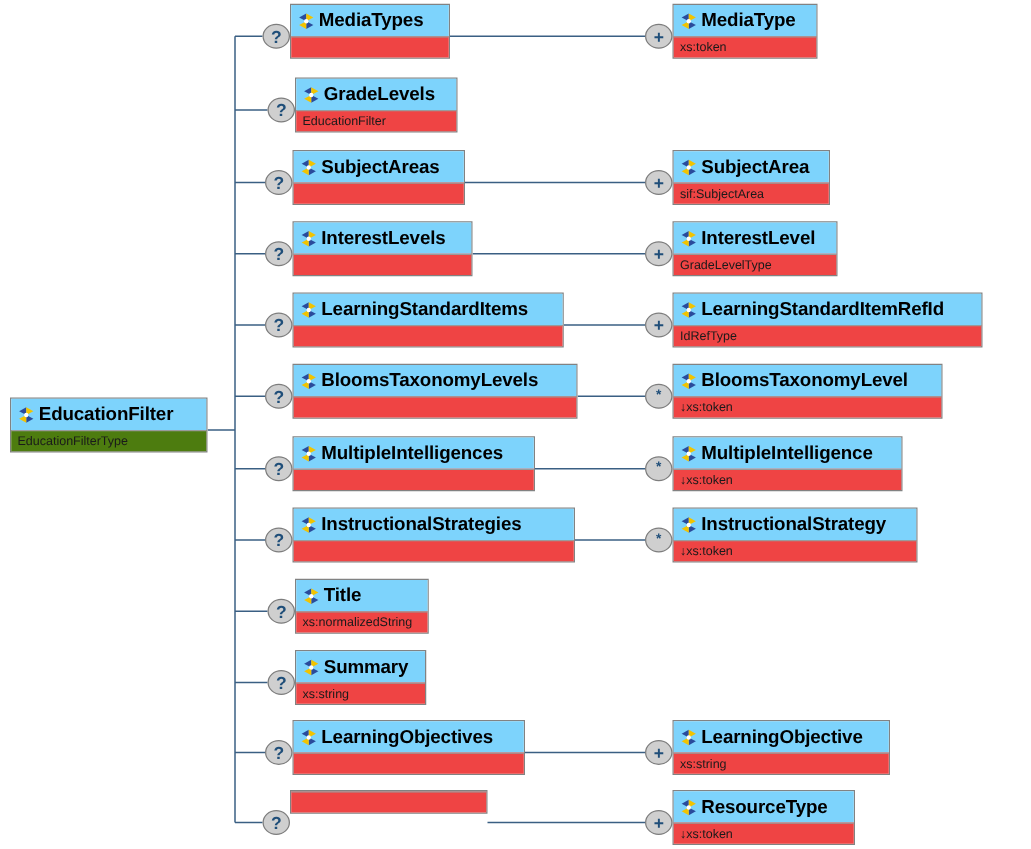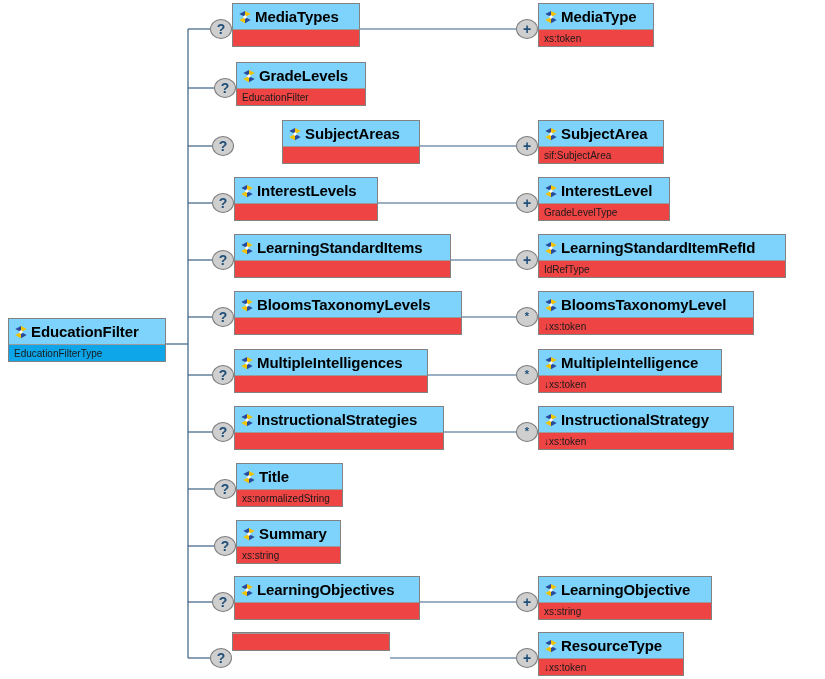--- a/index.html
+++ b/index.html
@@ -42,21 +42,21 @@
     background:#ef4444;
     border-top:1px solid #9a9a9a;
     font-size:10px;
     color:#1a1a1a;
     display:flex;
     align-items:center;
     padding-left:5px;
     white-space:nowrap;
     overflow:hidden;
   }
-  .node.root .subtitle{background:#0ea5e9;}
+  .node.root .subtitle{background:#4d7c0f;}
 
   
   .elem-icon{
     width:14px;height:14px;
     flex:0 0 14px;
     display:block;
   }
 
   
   .circle{
@@ -155,21 +155,21 @@
           <path d="M8,8 L8,15 L14.5,11.5 Z" fill="#2a4b9b"></path>
           <path d="M8,1 L14.5,4.5 L8,8 Z" fill="#f2c300"></path>
           <path d="M1.5,11.5 L8,8 L8,15 Z" fill="#f2c300"></path>
           <circle cx="8" cy="8" r="2" fill="#ffffff"></circle>
         </svg>
         <span class="label">GradeLevels</span>
       </div>
       <div class="subtitle">EducationFilter</div>
     </div>
     <div class="circle q" style="left: 212px; top: 136px;">?</div>
-    <div class="node" style="left: 234px; top: 120px; width: 138px; margin-left: 48px;">
+    <div class="node" style="left: 234px; top: 120px; width: 138px;">
       <div class="title">
         <svg viewBox="0 0 16 16" class="elem-icon">
           <path d="M1.5,4.5 L8,1 L8,8 Z" fill="#2a4b9b"></path>
           <path d="M8,8 L8,15 L14.5,11.5 Z" fill="#2a4b9b"></path>
           <path d="M8,1 L14.5,4.5 L8,8 Z" fill="#f2c300"></path>
           <path d="M1.5,11.5 L8,8 L8,15 Z" fill="#f2c300"></path>
           <circle cx="8" cy="8" r="2" fill="#ffffff"></circle>
         </svg>
         <span class="label">SubjectAreas</span>
       </div>
@@ -295,21 +295,21 @@
           <path d="M8,8 L8,15 L14.5,11.5 Z" fill="#2a4b9b"></path>
           <path d="M8,1 L14.5,4.5 L8,8 Z" fill="#f2c300"></path>
           <path d="M1.5,11.5 L8,8 L8,15 Z" fill="#f2c300"></path>
           <circle cx="8" cy="8" r="2" fill="#ffffff"></circle>
         </svg>
         <span class="label">MultipleIntelligence</span>
       </div>
       <div class="subtitle">↓xs:token</div>
     </div>
     <div class="circle q" style="left: 212px; top: 422px;">?</div>
-    <div class="node" style="left: 234px; top: 406px; width: 210px;">
+    <div class="node" style="left: 234px; top: 406px; width: 226px;">
       <div class="title">
         <svg viewBox="0 0 16 16" class="elem-icon">
           <path d="M1.5,4.5 L8,1 L8,8 Z" fill="#2a4b9b"></path>
           <path d="M8,8 L8,15 L14.5,11.5 Z" fill="#2a4b9b"></path>
           <path d="M8,1 L14.5,4.5 L8,8 Z" fill="#f2c300"></path>
           <path d="M1.5,11.5 L8,8 L8,15 Z" fill="#f2c300"></path>
           <circle cx="8" cy="8" r="2" fill="#ffffff"></circle>
         </svg>
         <span class="label">InstructionalStrategies</span>
       </div>

